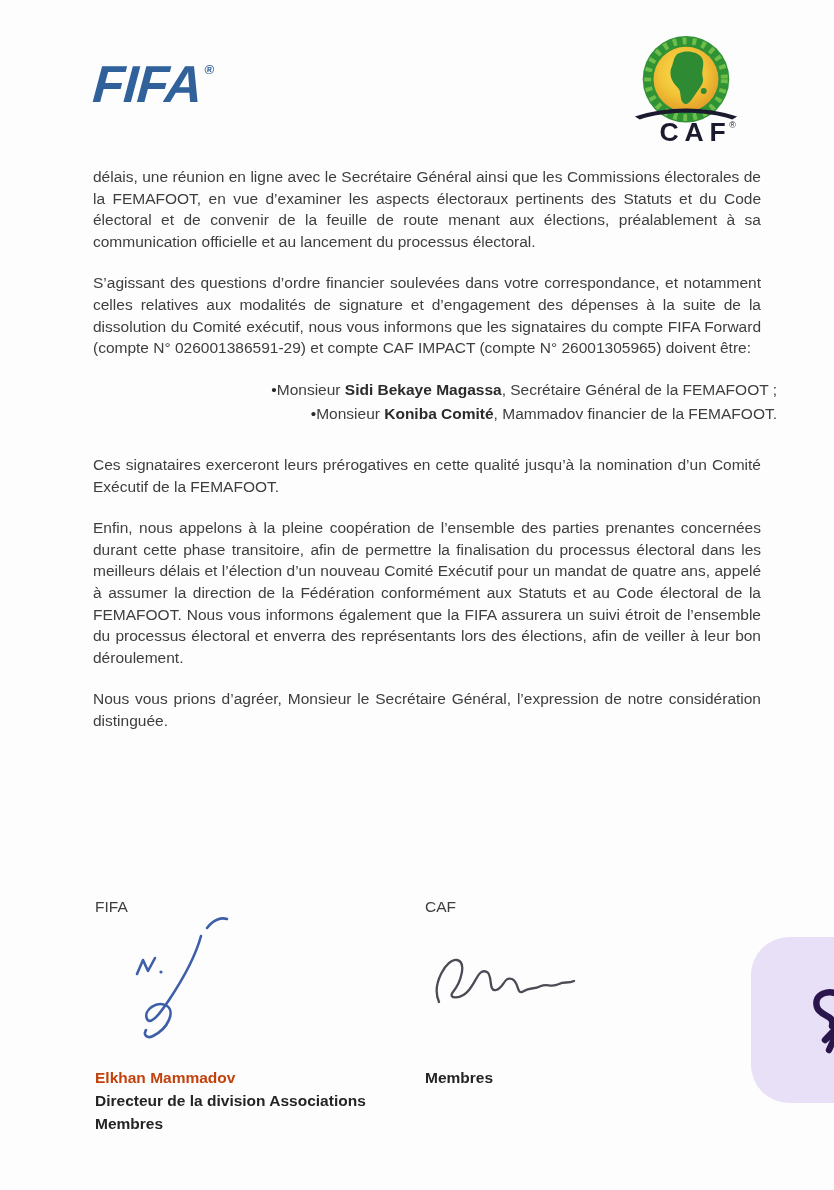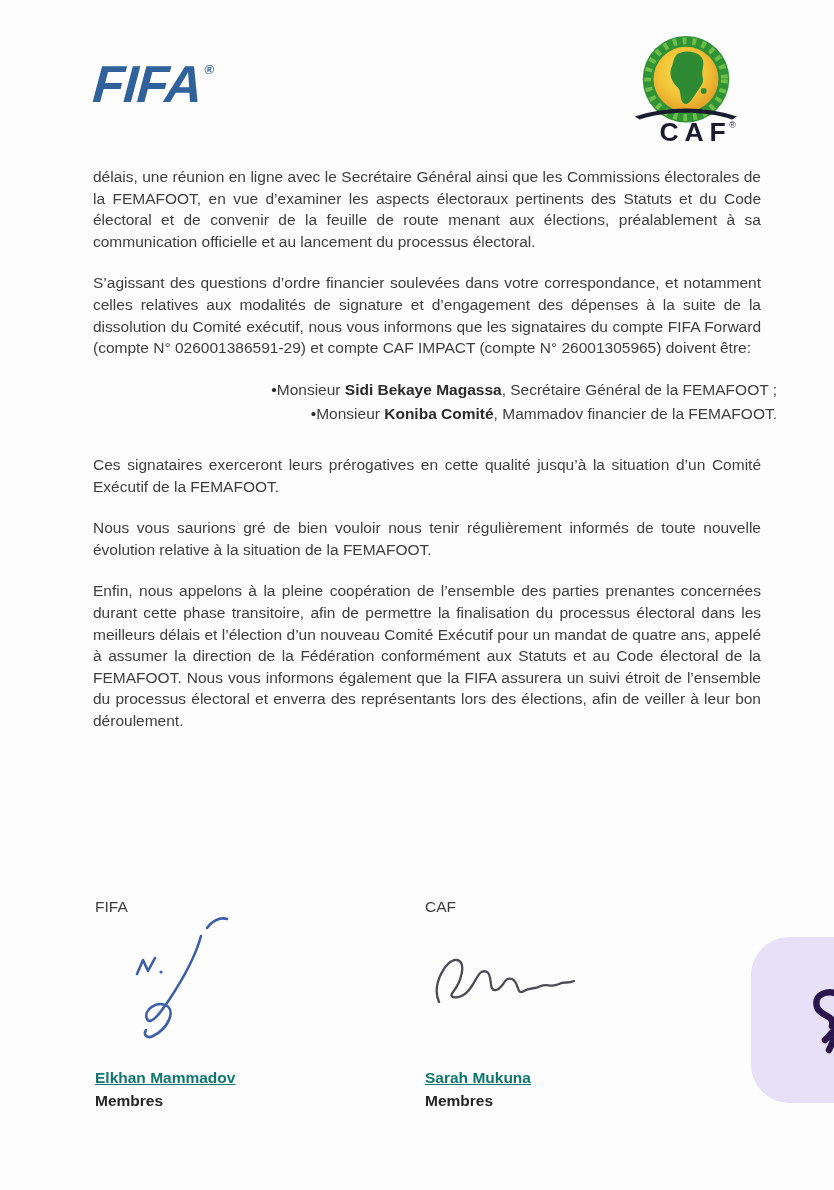--- a/index.html
+++ b/index.html
@@ -43,21 +43,21 @@
   .sig-row{
     position:absolute;left:95px;top:898px;width:660px;
     display:flex;flex-direction:row;
   }
   .sig-col{width:348px;}
   .sig-org{font-size:15.5px;color:#3e3e3e;margin-bottom:4px;}
   .sig-area{height:146px;position:relative;}
   .sig-area svg{position:absolute;}
   .sig-fifa{left:18px;top:-16px;}
   .sig-caf{left:8px;top:30px;}
-  .sig-name{font-weight:700;font-size:15.5px;color:#0f766e;line-height:23px;text-decoration:underline;}
+  .sig-name{font-weight:700;font-size:15.5px;color:#c2410c;line-height:23px;}
   .sig-title{font-weight:700;font-size:15.5px;color:#242424;line-height:23px;}
   
   .fab{
     position:absolute;left:751px;top:937px;width:120px;height:166px;
     background:#e7e0f7;border-radius:38px;
   }
   .fab svg{position:absolute;left:50px;top:49px;}
 </style>
 </head>
 <body>
@@ -92,53 +92,53 @@
 
   <ul class="bullets">
     <li>
       <span class="dot">•</span><span>Monsieur </span><span class="bname">Sidi Bekaye Magassa</span><span>, Secrétaire Général de la FEMAFOOT ;</span>
     </li>
     <li>
       <span class="dot">•</span><span>Monsieur </span><span class="bname">Koniba Comité</span><span>, Mammadov financier de la FEMAFOOT.</span>
     </li>
   </ul>
 
-  <p>Ces signataires exerceront leurs prérogatives en cette qualité jusqu’à la situation d’un Comité Exécutif de la FEMAFOOT.</p>
-  <p>Nous vous saurions gré de bien vouloir nous tenir régulièrement informés de toute nouvelle évolution relative à la situation de la FEMAFOOT.</p>
+  <p>Ces signataires exerceront leurs prérogatives en cette qualité jusqu’à la nomination d’un Comité Exécutif de la FEMAFOOT.</p>
   <p>Enfin, nous appelons à la pleine coopération de l’ensemble des parties prenantes concernées durant cette phase transitoire, afin de permettre la finalisation du processus électoral dans les meilleurs délais et l’élection d’un nouveau Comité Exécutif pour un mandat de quatre ans, appelé à assumer la direction de la Fédération conformément aux Statuts et au Code électoral de la FEMAFOOT. Nous vous informons également que la FIFA assurera un suivi étroit de l’ensemble du processus électoral et enverra des représentants lors des élections, afin de veiller à leur bon déroulement.</p>
+  <p>Nous vous prions d’agréer, Monsieur le Secrétaire Général, l’expression de notre considération distinguée.</p>
 </div>
 
 <div class="sig-row">
 
   <div class="sig-col">
     <div class="sig-org">FIFA</div>
     <div class="sig-area">
       <svg class="sig-fifa" width="130" height="150" viewBox="0 0 130 150">
         <g fill="none" stroke="#3d5fa8" stroke-width="2.6" stroke-linecap="round" stroke-linejoin="round">
           <path d="M 94,24 C 100,16 108,13 114,15"></path>
           <path d="M 88,32 C 82,54 68,78 56,96 C 48,108 38,122 34,115 C 30,106 44,96 54,102 C 62,107 56,124 40,132 C 34,135 30,131 33,126"></path>
           <path d="M 24,70 L 30,56 L 35,67 L 42,54"></path>
           <circle cx="48" cy="68" r="1.6" fill="#3d5fa8" stroke="none"></circle>
         </g>
       </svg>
     </div>
     <div class="sig-name">Elkhan Mammadov</div>
+    <div class="sig-title">Directeur de la division Associations</div>
     <div class="sig-title">Membres</div>
   </div>
 
   <div class="sig-col">
     <div class="sig-org">CAF</div>
     <div class="sig-area">
       <svg class="sig-caf" width="150" height="70" viewBox="0 0 150 70">
         <g fill="none" stroke="#4b4b55" stroke-width="2.3" stroke-linecap="round" stroke-linejoin="round">
           <path d="M 6,52 C -2,34 14,8 24,10 C 34,12 28,32 20,42 C 14,49 28,50 36,40 C 44,30 46,18 54,22 C 60,25 55,42 63,40 C 71,38 71,26 79,29 C 87,33 83,46 91,41 C 97,37 100,40 108,36 C 114,33 118,38 126,34 C 131,31 135,34 141,31"></path>
         </g>
       </svg>
     </div>
-    <div class="sig-name">Sarah Mukuna</div>
     <div class="sig-title">Membres</div>
   </div>
 
 </div>
 
 <div class="fab">
   <svg width="70" height="70" viewBox="0 0 70 70">
     <g fill="none" stroke="#2a164d" stroke-width="6.5" stroke-linecap="round" stroke-linejoin="round">
       <path d="M 40,10 C 28,2 12,8 16,21 C 19,31 34,28 31,40"></path>
       <path d="M 56,20 L 24,54 L 38,42 L 28,64"></path>

